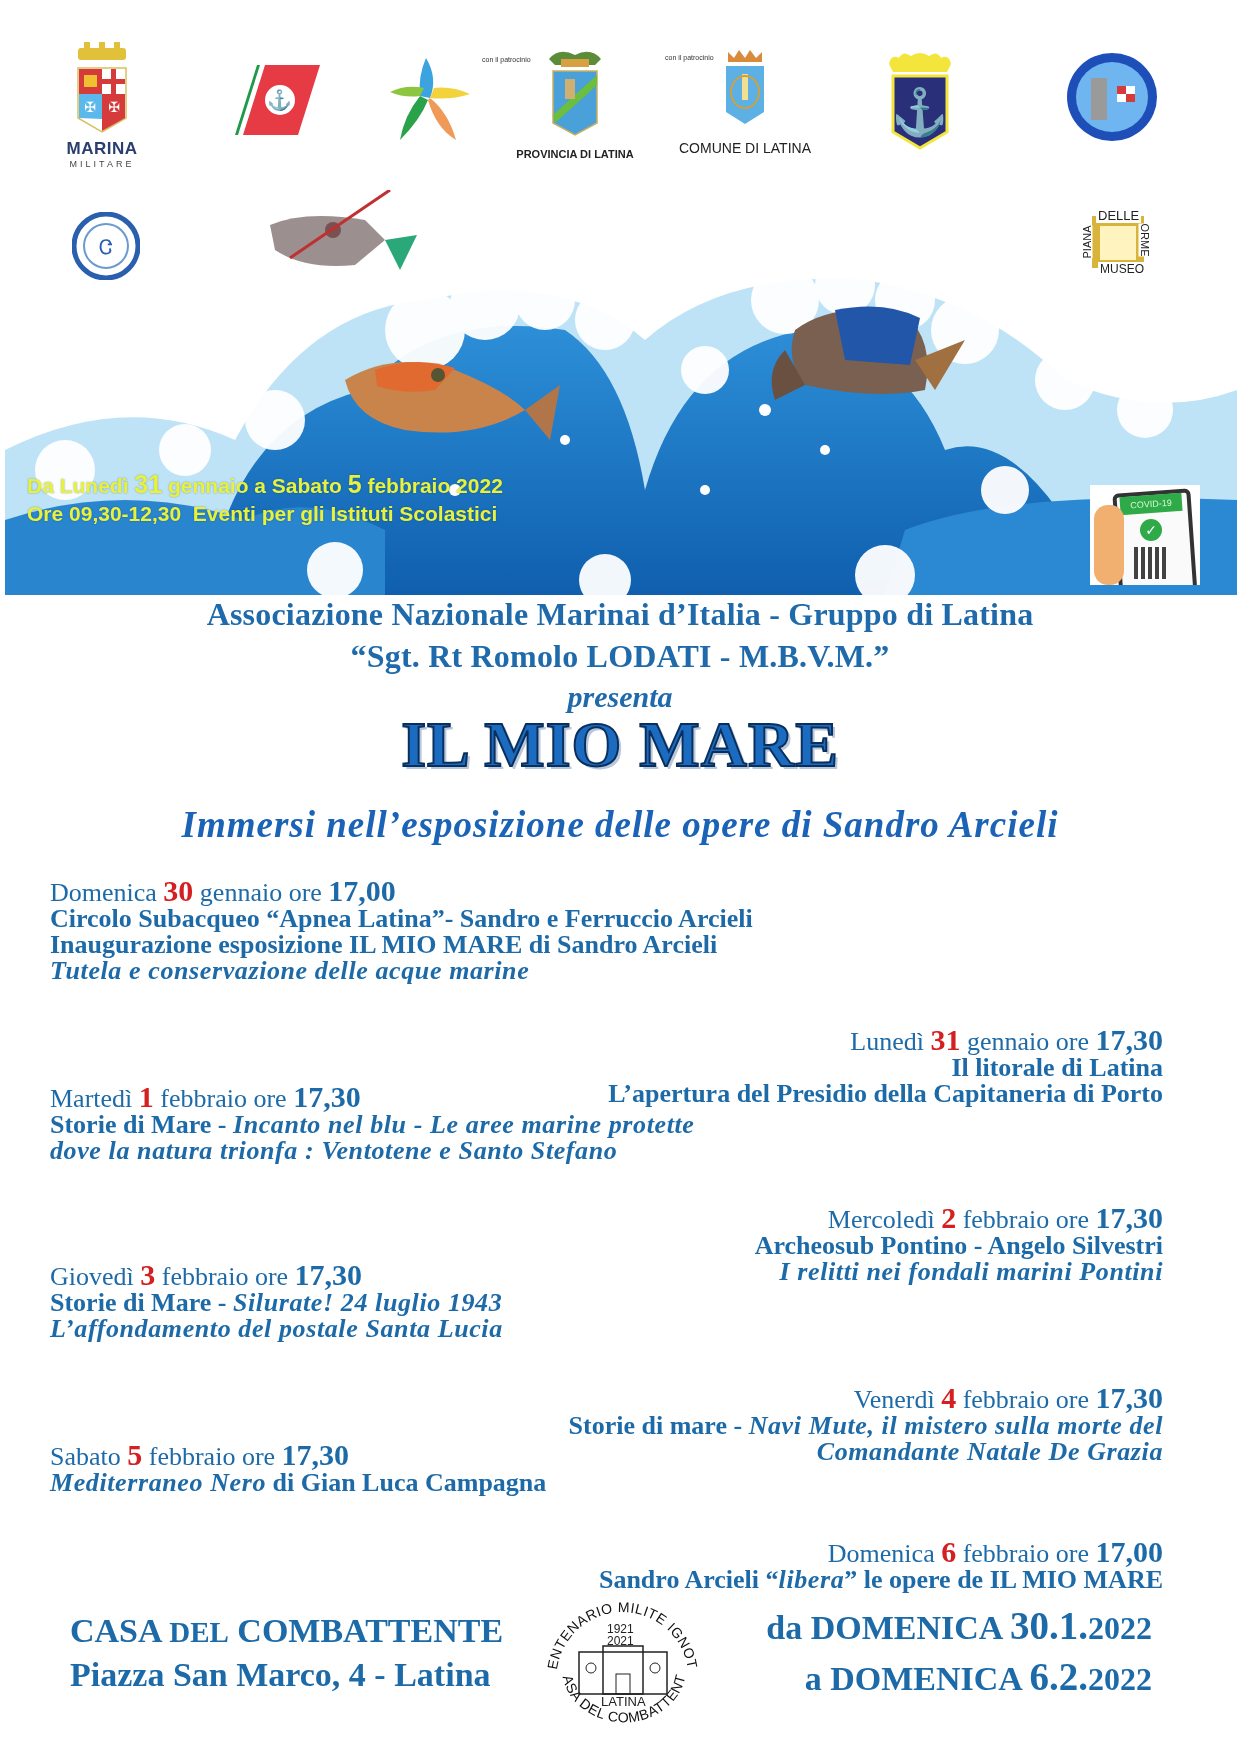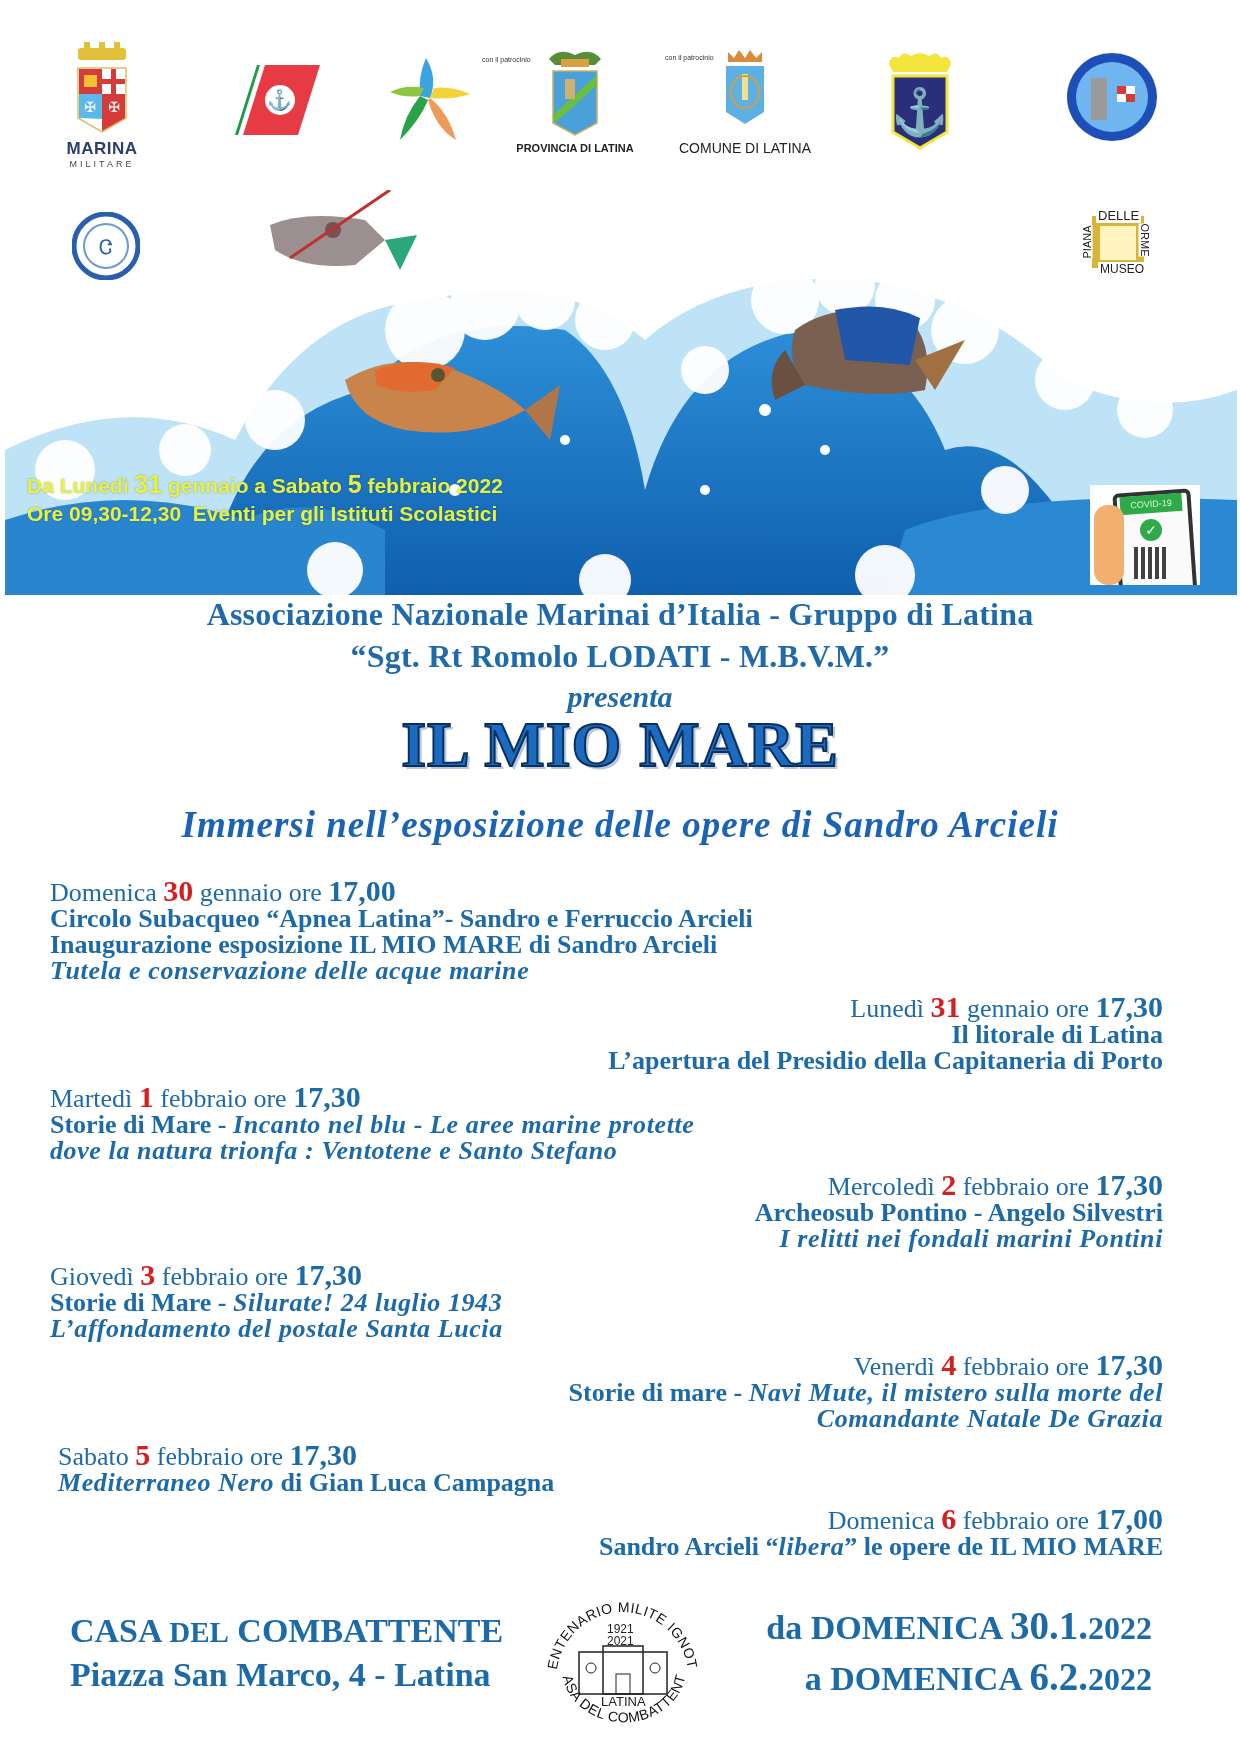--- a/index.html
+++ b/index.html
@@ -14,21 +14,21 @@
   .banner-text{position:absolute;left:22px;font-family:"Liberation Sans",sans-serif;font-weight:bold;color:#e8f23a;font-size:21px;white-space:nowrap;text-shadow:0 0 2px rgba(0,40,100,.4);}
   .banner-text .big{font-size:25px;}
   
   .center{position:absolute;left:0;width:1240px;text-align:center;}
   .assoc{font-weight:bold;font-size:32px;color:#1f6aab;letter-spacing:0.2px;}
   .presenta{font-style:italic;font-weight:bold;font-size:30px;color:#1f6aab;}
   .main-title{font-weight:bold;font-size:64px;color:#1b6cc0;letter-spacing:1px;-webkit-text-stroke:2px #0b2f5c;text-shadow:3px 3px 0 #b8c8dc;}
   .subtitle{font-style:italic;font-weight:bold;font-size:37px;color:#1b63b6;letter-spacing:1px;}
   
   .ev{position:absolute;white-space:nowrap;font-size:26px;line-height:26px;color:#1d6aa8;}
-  .ev.right{text-align:right;right:77px;}
+  .ev.right{text-align:right;right:77px;margin-top:33px;}
   .ev.left{left:50px;}
   .ev .d{font-weight:bold;color:#d42020;font-size:30px;}
   .ev .t{font-weight:bold;font-size:30px;}
   .ev .b{font-weight:bold;}
   .ev .i{font-style:italic;font-weight:bold;letter-spacing:0.6px;}
   .venue{position:absolute;font-weight:bold;color:#1d6aa8;white-space:nowrap;}
   .venue .sc{font-size:29px;}
   .dates{position:absolute;font-weight:bold;color:#1d6aa8;white-space:nowrap;text-align:right;right:88px;}
   .dates .bigd{font-size:39px;}
   .dates .yr{font-size:32px;}
@@ -78,21 +78,21 @@
 
 <div class="small-cap" style="left:482px;top:56px;">con il patrocinio</div>
 <div class="logo" style="left:505px;top:45px;width:140px;">
   <svg width="64" height="95" viewBox="0 0 64 95">
     <path d="M6 14 Q16 2 32 10 Q48 2 58 14 L52 20 H12z" fill="#5a8c3a"></path>
     <rect x="18" y="14" width="28" height="8" fill="#d8a040"></rect>
     <path d="M10 26h44v52l-22 12-22-12z" fill="#4aa0d8" stroke="#c9b060" stroke-width="1.5"></path>
     <polygon points="10,70 54,30 54,40 12,78" fill="#6cbf3e"></polygon>
     <rect x="22" y="34" width="10" height="20" fill="#d0b070"></rect>
   </svg>
-  <div class="logo-label" style="font-size:11px;font-weight:bold;margin-top:2px;">PROVINCIA DI LATINA</div>
+  <div class="logo-label" style="font-size:11px;font-weight:bold;margin-top:8px;">PROVINCIA DI LATINA</div>
 </div>
 
 <div class="small-cap" style="left:665px;top:54px;">con il patrocinio</div>
 <div class="logo" style="left:665px;top:48px;width:160px;">
   <svg width="50" height="80" viewBox="0 0 50 80">
     <path d="M8 4 l6 6 l5-8 l6 8 l5-8 l6 8 l6-6 v10 h-34z" fill="#d98a3a"></path>
     <path d="M6 18h38v46l-19 12-19-12z" fill="#5cb0e4"></path>
     <rect x="22" y="26" width="6" height="26" fill="#f2e090"></rect>
     <ellipse cx="25" cy="44" rx="14" ry="16" fill="none" stroke="#d0a040" stroke-width="2"></ellipse>
   </svg>
@@ -244,21 +244,21 @@
   <div><span class="b">Storie di Mare - </span><span class="i">Silurate! 24 luglio 1943</span></div>
   <div class="i">L’affondamento del postale Santa Lucia</div>
 </div>
 
 <div class="ev right" style="top:1352px;">
   <div><span>Venerdì </span><span class="d">4</span><span> febbraio ore </span><span class="t">17,30</span></div>
   <div><span class="b">Storie di mare - </span><span class="i">Navi Mute, il mistero sulla morte del</span></div>
   <div class="i">Comandante Natale De Grazia</div>
 </div>
 
-<div class="ev left" style="top:1442px;margin-left:8px;">
+<div class="ev left" style="top:1442px;">
   <div><span>Sabato </span><span class="d">5</span><span> febbraio ore </span><span class="t">17,30</span></div>
   <div><span class="i">Mediterraneo Nero</span><span class="b"> di Gian Luca Campagna</span></div>
 </div>
 
 <div class="ev right" style="top:1506px;">
   <div><span>Domenica </span><span class="d">6</span><span> febbraio ore </span><span class="t">17,00</span></div>
   <div><span class="b">Sandro Arcieli “</span><span class="i">libera</span><span class="b">” le opere de IL MIO MARE</span></div>
 </div>
 
 <div class="venue" style="left:70px;top:1612px;font-size:34px;">

